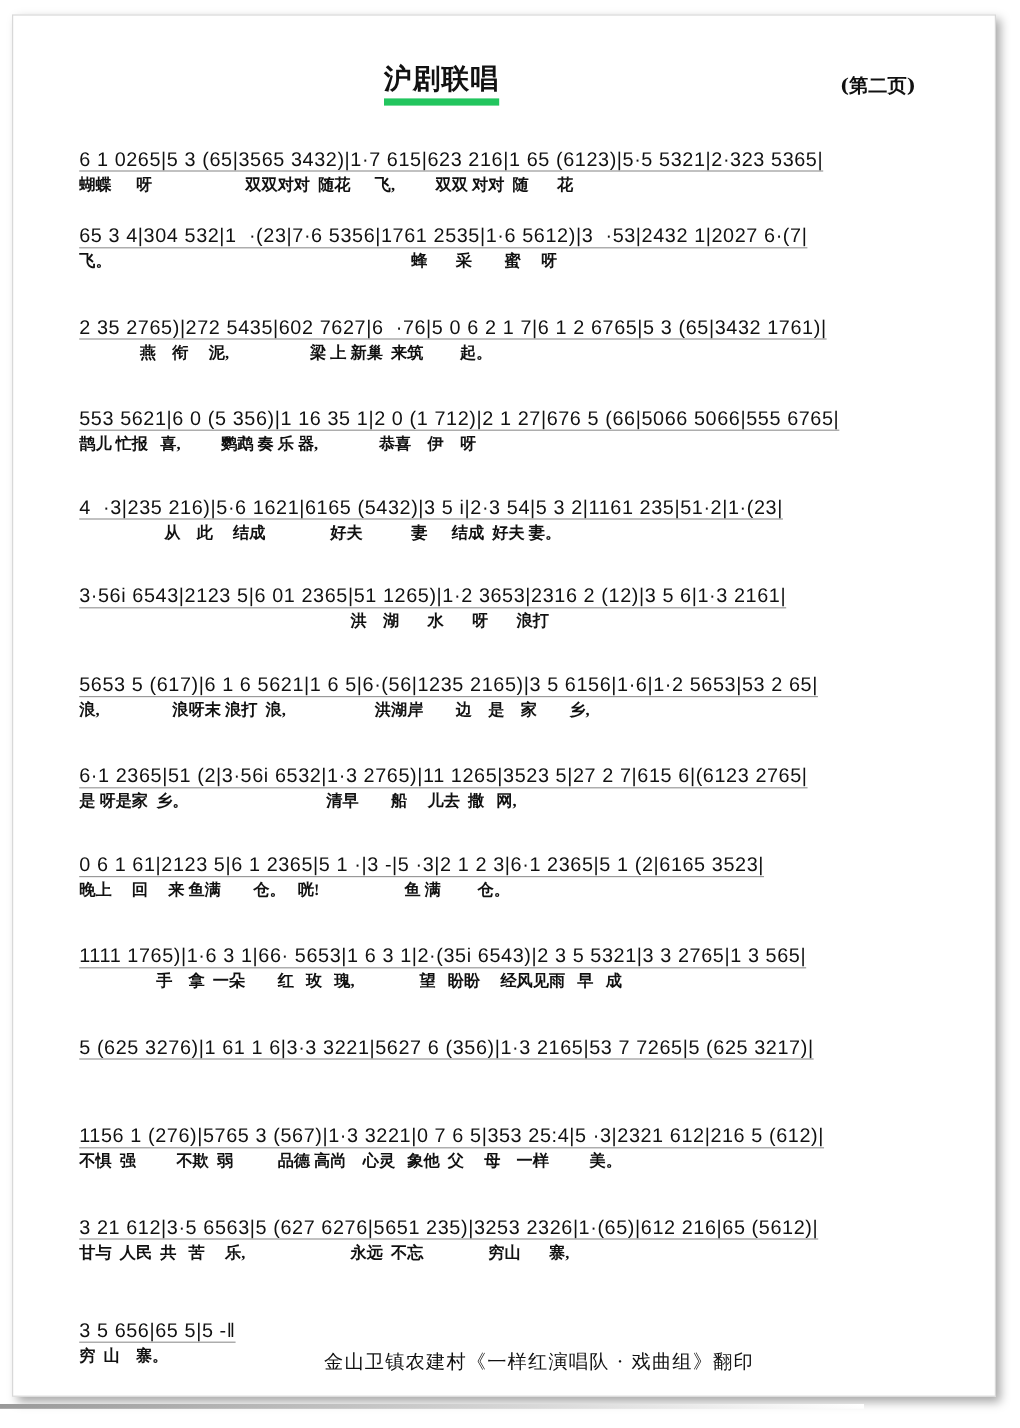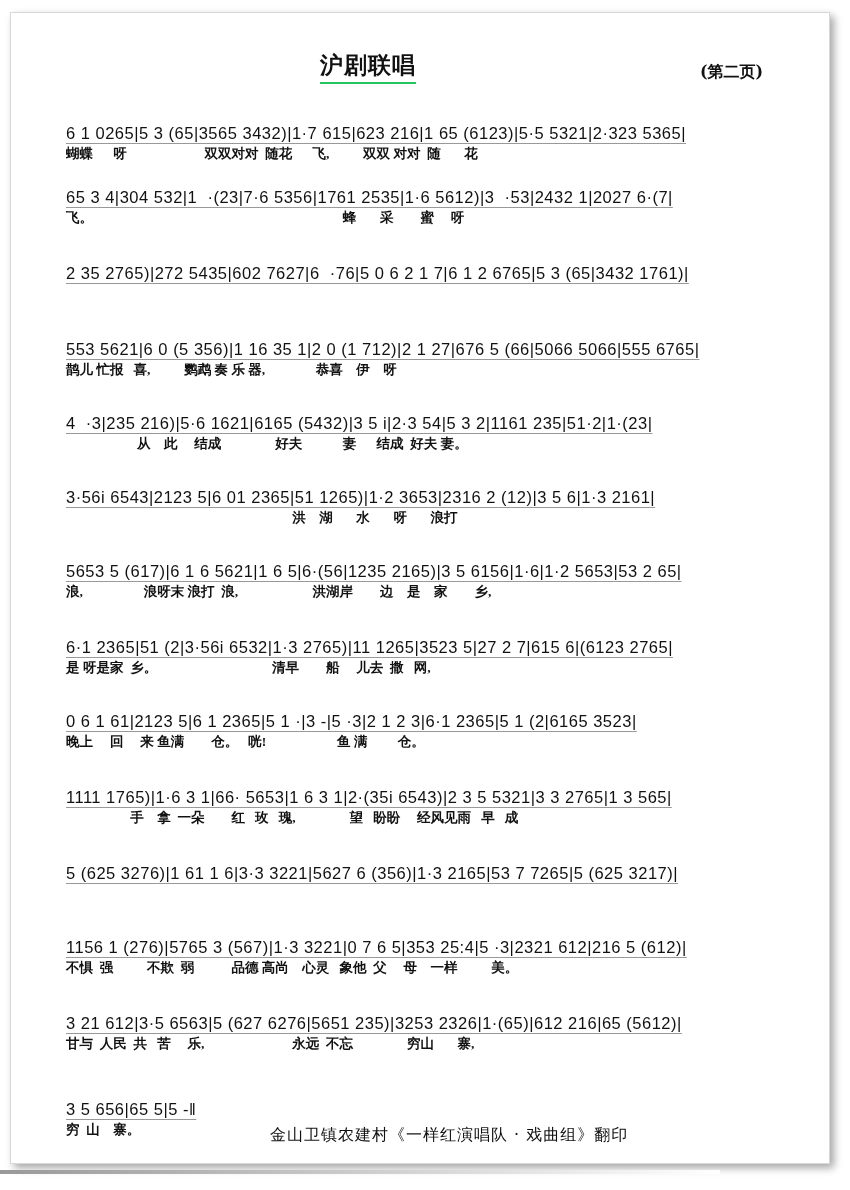--- a/index.html
+++ b/index.html
@@ -8,21 +8,21 @@
     font-family: "DejaVu Sans", sans-serif; color: #111;
   }
   .page {
     position: absolute; left: 10px; top: 12px; width: 818px; height: 1150px;
     background: #fff; box-shadow: 4px 4px 8px rgba(0,0,0,0.35);
     border: 1px solid #d8d8d8;
   }
   .title {
     position: absolute; left: 320px; top: 50px; font-size: 23px; font-weight: bold;
     font-family: "DejaVu Serif", serif; letter-spacing: 1px;
-    border-bottom: 2px solid #22c55e; padding-bottom: 1px;
+    border-bottom: 6px solid #22c55e; padding-bottom: 1px;
   }
   .page-label {
     position: absolute; left: 700px; top: 62px; font-size: 16px; font-weight: bold;
     font-family: "DejaVu Serif", serif;
   }
   .row { position: absolute; left: 66px; width: 730px; }
   .notes {
     font-family: "Liberation Sans", sans-serif; font-size: 16.5px; white-space: pre;
     letter-spacing: 0.5px; height: 22px; line-height: 22px; position: relative;
     text-decoration: underline; text-decoration-color: #999; text-underline-offset: 4px;
@@ -55,20 +55,21 @@
 <div class="row" style="top:122px">
   <div class="notes">6 1 0265|5 3 (65|3565 3432)|1·7 615|623 216|1 65 (6123)|5·5 5321|2·323 5365|</div>
   <div class="lyrics">蝴蝶      呀                       双双对对  随花      飞,          双双 对对  随       花</div>
 </div>
 <div class="row" style="top:186px">
   <div class="notes">65 3 4|304 532|1  ·(23|7·6 5356|1761 2535|1·6 5612)|3  ·53|2432 1|2027 6·(7|</div>
   <div class="lyrics">飞。                                                                          蜂       采        蜜     呀</div>
 </div>
 <div class="row" style="top:262px">
   <div class="notes">2 35 2765)|272 5435|602 7627|6  ·76|5 0 6 2 1 7|6 1 2 6765|5 3 (65|3432 1761)|</div>
+  <div class="lyrics">               燕    衔     泥,                    梁 上 新巢  来筑         起。</div>
 </div>
 <div class="row" style="top:338px">
   <div class="notes">553 5621|6 0 (5 356)|1 16 35 1|2 0 (1 712)|2 1 27|676 5 (66|5066 5066|555 6765|</div>
   <div class="lyrics">鹊儿 忙报   喜,          鹦鹉 奏 乐 器,               恭喜    伊    呀</div>
 </div>
 <div class="row" style="top:412px">
   <div class="notes">4  ·3|235 216)|5·6 1621|6165 (5432)|3 5 i|2·3 54|5 3 2|1161 235|51·2|1·(23|</div>
   <div class="lyrics">                     从    此     结成                好夫            妻      结成  好夫 妻。</div>
 </div>
 <div class="row" style="top:486px">

